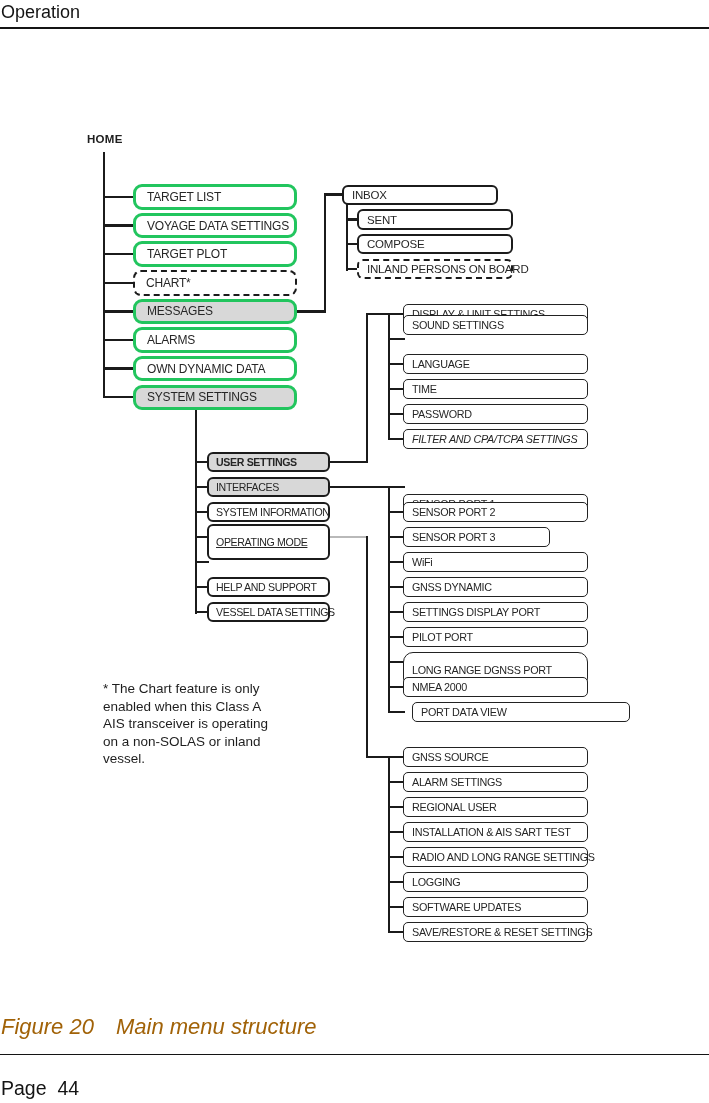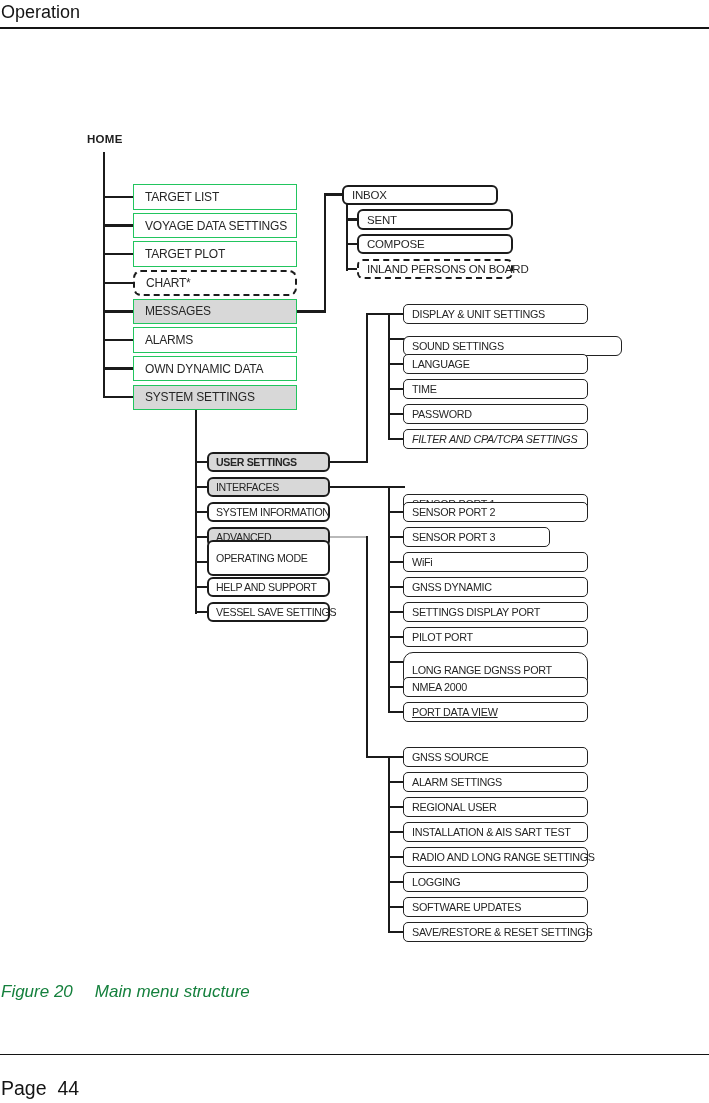--- a/index.html
+++ b/index.html
@@ -4,30 +4,30 @@
 <style>
   html,body{margin:0;padding:0;background:#ffffff;}
   #page{position:relative;width:709px;height:1103px;background:#ffffff;overflow:hidden;
         font-family:"Liberation Sans","DejaVu Sans",sans-serif;color:#1b1b1b;}
 
   
   .hdr-title{position:absolute;left:1px;top:2px;font-size:18px;color:#141414;}
   .hdr-rule{position:absolute;left:0;top:27px;width:709px;height:1.6px;background:#141414;}
   .ftr-rule{position:absolute;left:0;top:1054px;width:709px;height:1.3px;background:#141414;}
   .ftr-page{position:absolute;left:1px;top:1077px;font-size:19.5px;color:#141414;white-space:pre;}
-  .fig-caption{position:absolute;left:1px;top:982px;font-size:17px;font-style:italic;color:#15803d;}
+  .fig-caption{position:absolute;left:1px;top:1014px;font-size:22px;font-style:italic;color:#a16207;}
   .fig-caption .cap-title{margin-left:22px;}
 
   
   .home-label{position:absolute;left:87px;top:133px;font-size:11.5px;font-weight:600;
               letter-spacing:.3px;color:#202020;}
   .cline{position:absolute;background:#1b1b1b;}
   .dbox{position:absolute;box-sizing:border-box;background:#ffffff;display:flex;align-items:center;
         white-space:nowrap;color:#262626;overflow:visible;}
-  .box-l1{border:1px solid #22c55e;border-radius:0;font-size:12px;letter-spacing:-.2px;padding-left:11px;}
+  .box-l1{border:3px solid #22c55e;border-radius:9px;font-size:12px;letter-spacing:-.2px;padding-left:11px;}
   .box-l2{border:2.3px solid #1b1b1b;border-radius:6px;font-size:11.5px;letter-spacing:-.2px;padding-left:8px;}
   .box-l2m{border:2.3px solid #1b1b1b;border-radius:6px;font-size:10.6px;letter-spacing:-.35px;padding-left:7px;}
   .box-l3{border:1.4px solid #222222;border-radius:5px;font-size:10.8px;letter-spacing:-.3px;padding-left:8px;}
   .dbox.gray{background:#d8d8d8;}
   .box-l1.dashed{border:2.4px dashed #1b1b1b;border-radius:8px;}
   .box-l2.dashed{border:2.2px dashed #1b1b1b;}
 
   .footnote{position:absolute;left:103px;top:680px;font-size:13.5px;line-height:17.5px;color:#1e1e1e;}
   .footnote div{white-space:nowrap;}
 </style>
@@ -83,29 +83,29 @@
       <div class="dbox box-l2 dashed" style="left: 357px; top: 258.6px; width: 156px; height: 20.5px;">INLAND PERSONS ON BOARD</div>
       <div class="cline" style="left: 196px; top: 460.85px; width: 13px; height: 2.3px;"></div>
       <div class="dbox box-l2m gray" style="left: 207px; top: 452px; width: 123px; height: 20px; font-weight: bold;">USER SETTINGS</div>
       <div class="cline" style="left: 196px; top: 485.85px; width: 13px; height: 2.3px;"></div>
       <div class="dbox box-l2m gray" style="left: 207px; top: 477px; width: 123px; height: 20px;">INTERFACES</div>
       <div class="cline" style="left: 196px; top: 510.85px; width: 13px; height: 2.3px;"></div>
       <div class="dbox box-l2m" style="left: 207px; top: 502px; width: 123px; height: 20px;">SYSTEM INFORMATION</div>
       <div class="cline" style="left: 196px; top: 535.85px; width: 13px; height: 2.3px;"></div>
       <div class="dbox box-l2m gray" style="left: 207px; top: 527px; width: 123px; height: 20px;">ADVANCED</div>
       <div class="cline" style="left: 196px; top: 560.85px; width: 13px; height: 2.3px;"></div>
-      <div class="dbox box-l2m" style="left: 207px; top: 540px; width: 123px; height: 36px;">OPERATING MODE</div>
+      <div class="dbox box-l2m" style="left: 207px; top: 524px; width: 123px; height: 36px; text-decoration: underline;">OPERATING MODE</div>
       <div class="cline" style="left: 196px; top: 585.85px; width: 13px; height: 2.3px;"></div>
       <div class="dbox box-l2m" style="left: 207px; top: 577px; width: 123px; height: 20px;">HELP AND SUPPORT</div>
       <div class="cline" style="left: 196px; top: 610.85px; width: 13px; height: 2.3px;"></div>
-      <div class="dbox box-l2m" style="left: 207px; top: 602px; width: 123px; height: 20px;">VESSEL SAVE SETTINGS</div>
+      <div class="dbox box-l2m" style="left: 207px; top: 602px; width: 123px; height: 20px;">VESSEL DATA SETTINGS</div>
       <div class="cline" style="left: 389px; top: 313.3px; width: 16px; height: 1.4px;"></div>
       <div class="dbox box-l3" style="left: 403px; top: 304px; width: 185px; height: 20px;">DISPLAY &amp; UNIT SETTINGS</div>
       <div class="cline" style="left: 389px; top: 338.3px; width: 16px; height: 1.4px;"></div>
-      <div class="dbox box-l3" style="left: 403px; top: 336px; width: 219px; height: 20px; border-radius: 6px;">SOUND SETTINGS</div>
+      <div class="dbox box-l3" style="left: 403px; top: 315px; width: 185px; height: 20px;">SOUND SETTINGS</div>
       <div class="cline" style="left: 389px; top: 363.3px; width: 16px; height: 1.4px;"></div>
       <div class="dbox box-l3" style="left: 403px; top: 354px; width: 185px; height: 20px;">LANGUAGE</div>
       <div class="cline" style="left: 389px; top: 388.3px; width: 16px; height: 1.4px;"></div>
       <div class="dbox box-l3" style="left: 403px; top: 379px; width: 185px; height: 20px;">TIME</div>
       <div class="cline" style="left: 389px; top: 413.3px; width: 16px; height: 1.4px;"></div>
       <div class="dbox box-l3" style="left: 403px; top: 404px; width: 185px; height: 20px;">PASSWORD</div>
       <div class="cline" style="left: 389px; top: 438.3px; width: 16px; height: 1.4px;"></div>
       <div class="dbox box-l3" style="left: 403px; top: 429px; width: 185px; height: 20px; font-style: italic;">FILTER AND CPA/TCPA SETTINGS</div>
       <div class="cline" style="left: 389px; top: 486.3px; width: 16px; height: 1.4px;"></div>
       <div class="dbox box-l3" style="left: 403px; top: 477px; width: 185px; height: 20px; margin-top: 17px;">SENSOR PORT 1</div>
@@ -119,39 +119,46 @@
       <div class="dbox box-l3" style="left: 403px; top: 577px; width: 185px; height: 20px;">GNSS DYNAMIC</div>
       <div class="cline" style="left: 389px; top: 611.3px; width: 16px; height: 1.4px;"></div>
       <div class="dbox box-l3" style="left: 403px; top: 602px; width: 185px; height: 20px;">SETTINGS DISPLAY PORT</div>
       <div class="cline" style="left: 389px; top: 636.3px; width: 16px; height: 1.4px;"></div>
       <div class="dbox box-l3" style="left: 403px; top: 627px; width: 185px; height: 20px;">PILOT PORT</div>
       <div class="cline" style="left: 389px; top: 661.3px; width: 16px; height: 1.4px;"></div>
       <div class="dbox box-l3" style="left: 403px; top: 652px; width: 185px; height: 36px; border-radius: 10px;">LONG RANGE DGNSS PORT</div>
       <div class="cline" style="left: 389px; top: 686.3px; width: 16px; height: 1.4px;"></div>
       <div class="dbox box-l3" style="left: 403px; top: 677px; width: 185px; height: 20px;">NMEA 2000</div>
       <div class="cline" style="left: 389px; top: 711.3px; width: 16px; height: 1.4px;"></div>
-      <div class="dbox box-l3" style="left: 403px; top: 702px; width: 185px; height: 20px; text-decoration: underline;">PORT DATA VIEW</div>
+      <div class="dbox box-l3" style="left: 412px; top: 702px; width: 218px; height: 20px;">PORT DATA VIEW</div>
       <div class="cline" style="left: 389px; top: 756.3px; width: 16px; height: 1.4px;"></div>
       <div class="dbox box-l3" style="left: 403px; top: 747px; width: 185px; height: 20px;">GNSS SOURCE</div>
       <div class="cline" style="left: 389px; top: 781.3px; width: 16px; height: 1.4px;"></div>
       <div class="dbox box-l3" style="left: 403px; top: 772px; width: 185px; height: 20px;">ALARM SETTINGS</div>
       <div class="cline" style="left: 389px; top: 806.3px; width: 16px; height: 1.4px;"></div>
       <div class="dbox box-l3" style="left: 403px; top: 797px; width: 185px; height: 20px;">REGIONAL USER</div>
       <div class="cline" style="left: 389px; top: 831.3px; width: 16px; height: 1.4px;"></div>
       <div class="dbox box-l3" style="left: 403px; top: 822px; width: 185px; height: 20px;">INSTALLATION &amp; AIS SART TEST</div>
       <div class="cline" style="left: 389px; top: 856.3px; width: 16px; height: 1.4px;"></div>
       <div class="dbox box-l3" style="left: 403px; top: 847px; width: 185px; height: 20px;">RADIO AND LONG RANGE SETTINGS</div>
       <div class="cline" style="left: 389px; top: 881.3px; width: 16px; height: 1.4px;"></div>
       <div class="dbox box-l3" style="left: 403px; top: 872px; width: 185px; height: 20px;">LOGGING</div>
       <div class="cline" style="left: 389px; top: 906.3px; width: 16px; height: 1.4px;"></div>
       <div class="dbox box-l3" style="left: 403px; top: 897px; width: 185px; height: 20px;">SOFTWARE UPDATES</div>
       <div class="cline" style="left: 389px; top: 931.3px; width: 16px; height: 1.4px;"></div>
       <div class="dbox box-l3" style="left: 403px; top: 922px; width: 185px; height: 20px;">SAVE/RESTORE &amp; RESET SETTINGS</div>
     </div>
 
+  <div class="footnote" id="footnote">
+      <div>* The Chart feature is only</div>
+      <div>enabled when this Class A</div>
+      <div>AIS transceiver is operating</div>
+      <div>on a non-SOLAS or inland</div>
+      <div>vessel.</div>
+    </div>
 
   <div class="fig-caption">
     <span>Figure 20</span><span class="cap-title">Main menu structure</span>
   </div>
 
   <div class="ftr-rule"></div>
   <div class="ftr-page">Page  44</div>
 </div>
 
 </body></html>

